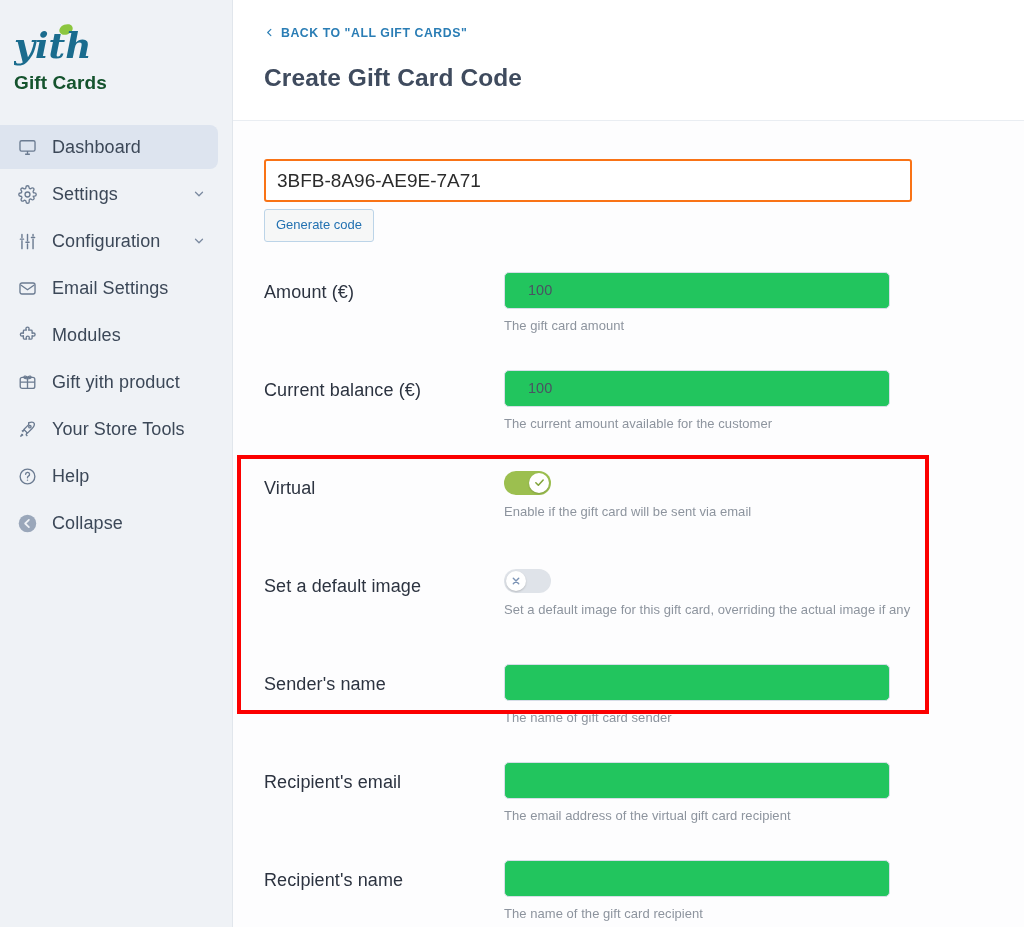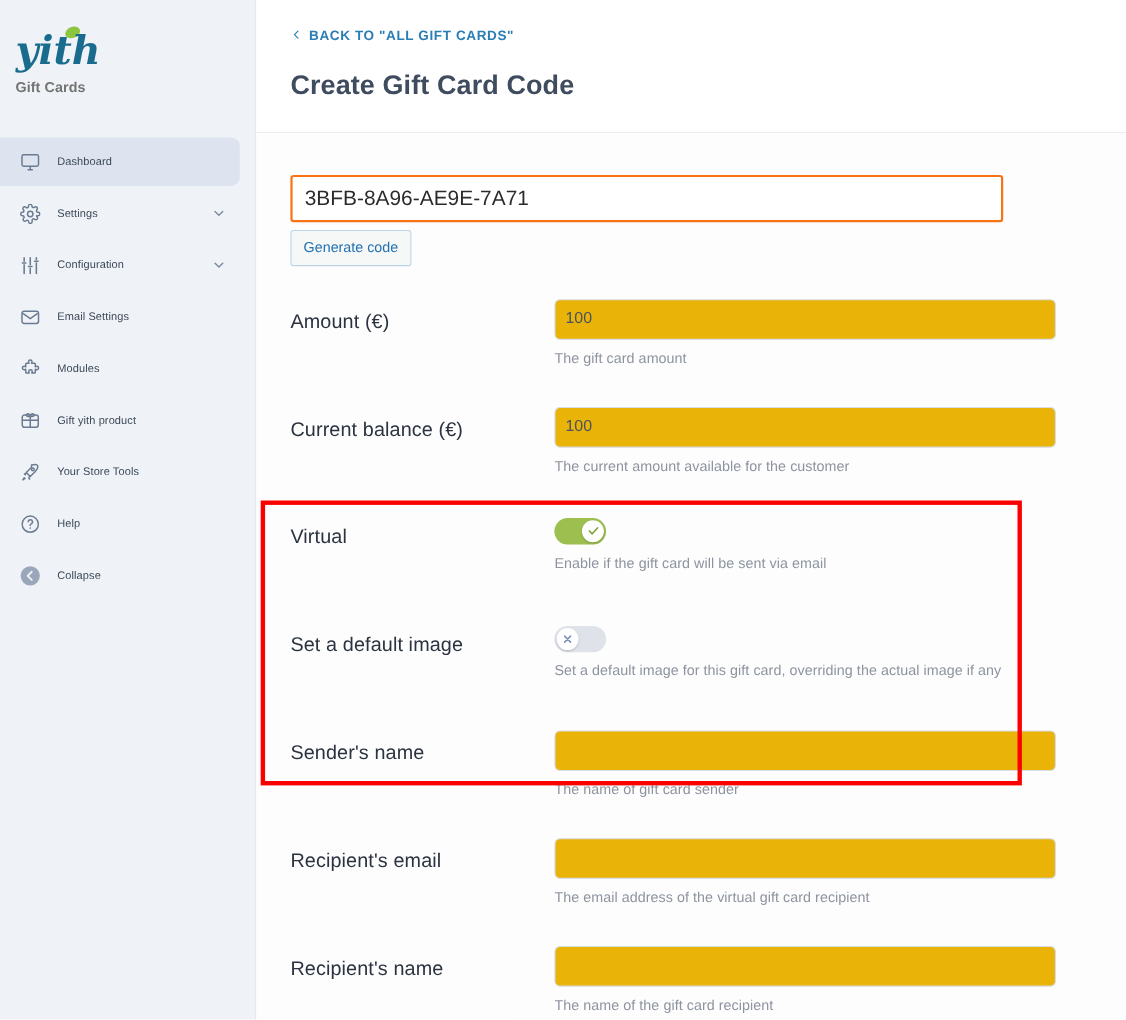--- a/index.html
+++ b/index.html
@@ -25,23 +25,23 @@
     flex: 0 0 233px;
     position: relative;
   }
   .brand {
     padding: 22px 4px 0 14px;
     height: 125px;
   }
   .logo-wrap { position: relative; width: 90px; height: 44px; }
   .brand-sub {
     margin-top: 6px;
-    font-size: 13px;
+    font-size: 19px;
     font-weight: bold;
-    color: #737373;
+    color: #14532d;
     letter-spacing: .1px;
   }
   .nav { padding-top: 0; }
   .nav-item {
     display: flex;
     align-items: center;
     height: 44px;
     padding-left: 14px;
     margin-bottom: 3px;
     position: relative;
@@ -55,21 +55,21 @@
   }
   .nav-ico {
     width: 26px; height: 26px;
     flex: 0 0 26px;
     margin-right: 12px;
     display: flex; align-items: center; justify-content: center;
     color: #6b7b91;
   }
   .nav-ico svg { display: block; }
   .nav-label {
-    font-size: 10px;
+    font-size: 18px;
     color: #3c4858;
     font-weight: 500;
     letter-spacing: .1px;
   }
   .chev {
     position: absolute;
     right: 26px;
     color: #7b8aa0;
     display: flex; align-items: center;
   }
@@ -148,27 +148,27 @@
     flex: 0 0 240px;
     font-size: 18px;
     font-weight: normal;
     color: #2c3340;
     padding-top: 10px;
     letter-spacing: .1px;
   }
   .field-ctrl { flex: 1 1 auto; }
   .text-input {
     display: block;
-    width: 456px;
+    width: 386px;
     height: 37px;
-    padding: 4px 9px;
+    padding: 4px 23px;
     font-family: "Liberation Sans", sans-serif;
     font-size: 14.5px;
     color: #4a5362;
-    background: #eab308;
+    background: #22c55e;
     border: 1px solid #d7dee8;
     border-radius: 5px;
     outline: none;
   }
   .help {
     margin-top: 9px;
     font-size: 13px;
     color: #8d949e;
     letter-spacing: .05px;
   }

